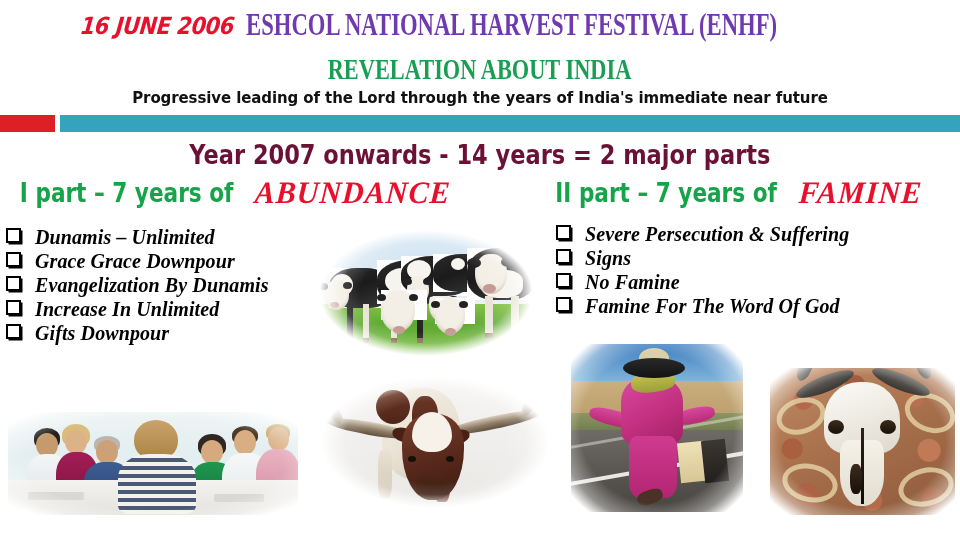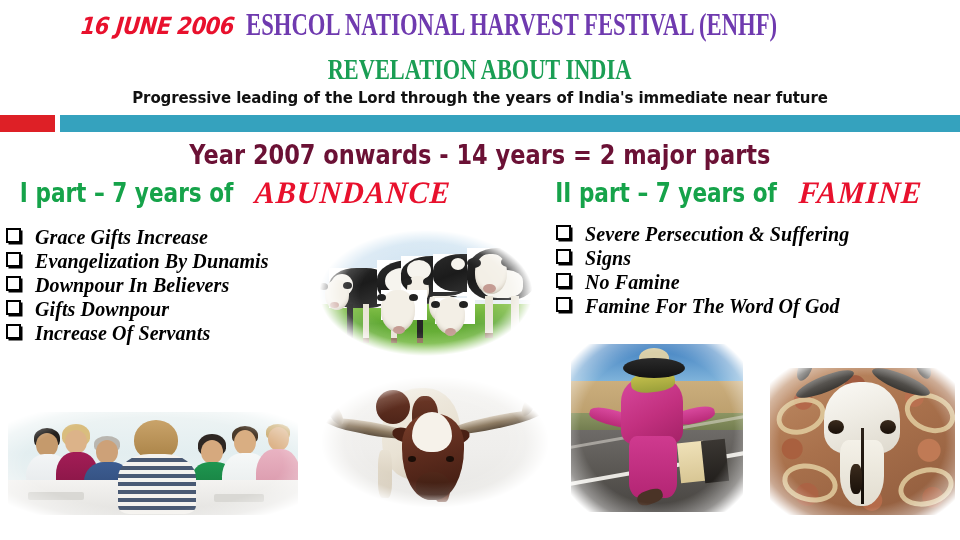--- a/index.html
+++ b/index.html
@@ -433,37 +433,37 @@
     <span class="part-prefix">I part – 7 years of</span><span class="part-word">ABUNDANCE</span>
   </div>
 
   <div class="part-head right">
     <span class="part-prefix">II part – 7 years of</span><span class="part-word">FAMINE</span>
   </div>
 
   <ul class="bullet-list left">
     <li>
       <span class="bullet-box"></span>
-      <span class="bullet-text">Grace Gifts Increase</span>
+      <span class="bullet-text">Dunamis – Unlimited</span>
+    </li>
+    <li>
+      <span class="bullet-box"></span>
+      <span class="bullet-text">Grace Grace Downpour</span>
     </li>
     <li>
       <span class="bullet-box"></span>
       <span class="bullet-text">Evangelization By Dunamis</span>
     </li>
     <li>
       <span class="bullet-box"></span>
-      <span class="bullet-text">Downpour In Believers</span>
+      <span class="bullet-text">Increase In Unlimited</span>
     </li>
     <li>
       <span class="bullet-box"></span>
       <span class="bullet-text">Gifts Downpour</span>
-    </li>
-    <li>
-      <span class="bullet-box"></span>
-      <span class="bullet-text">Increase Of Servants</span>
     </li>
   </ul>
 
   <ul class="bullet-list right">
     <li>
       <span class="bullet-box"></span>
       <span class="bullet-text">Severe Persecution &amp; Suffering</span>
     </li>
     <li>
       <span class="bullet-box"></span>

